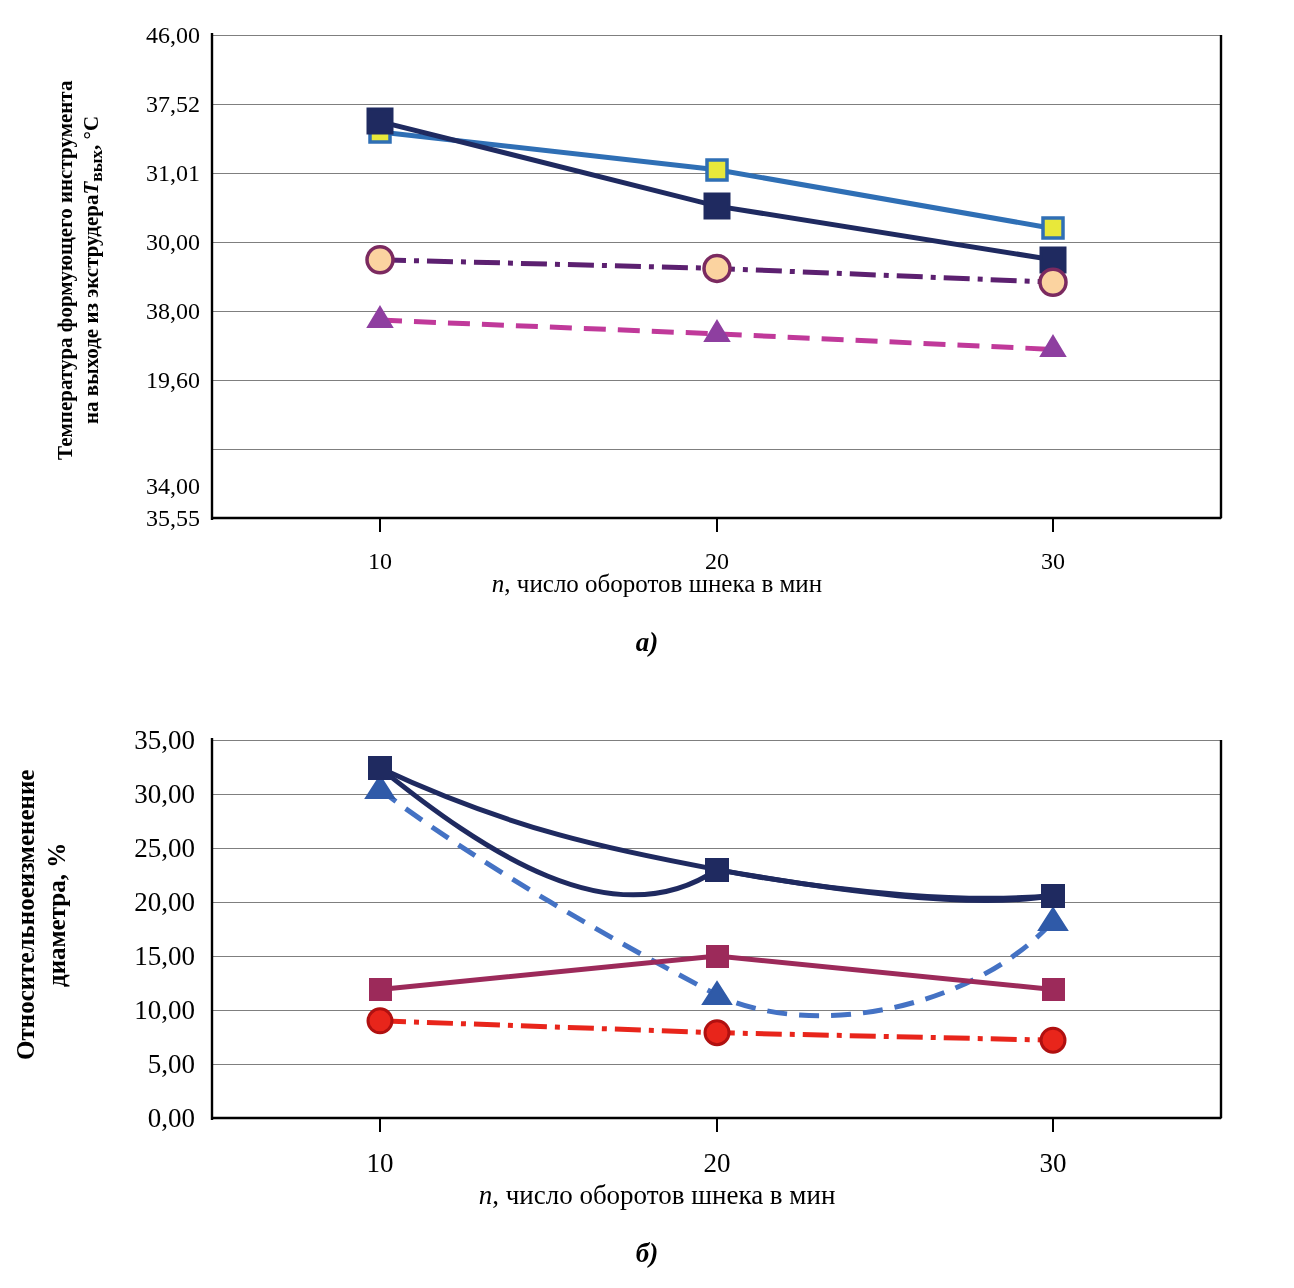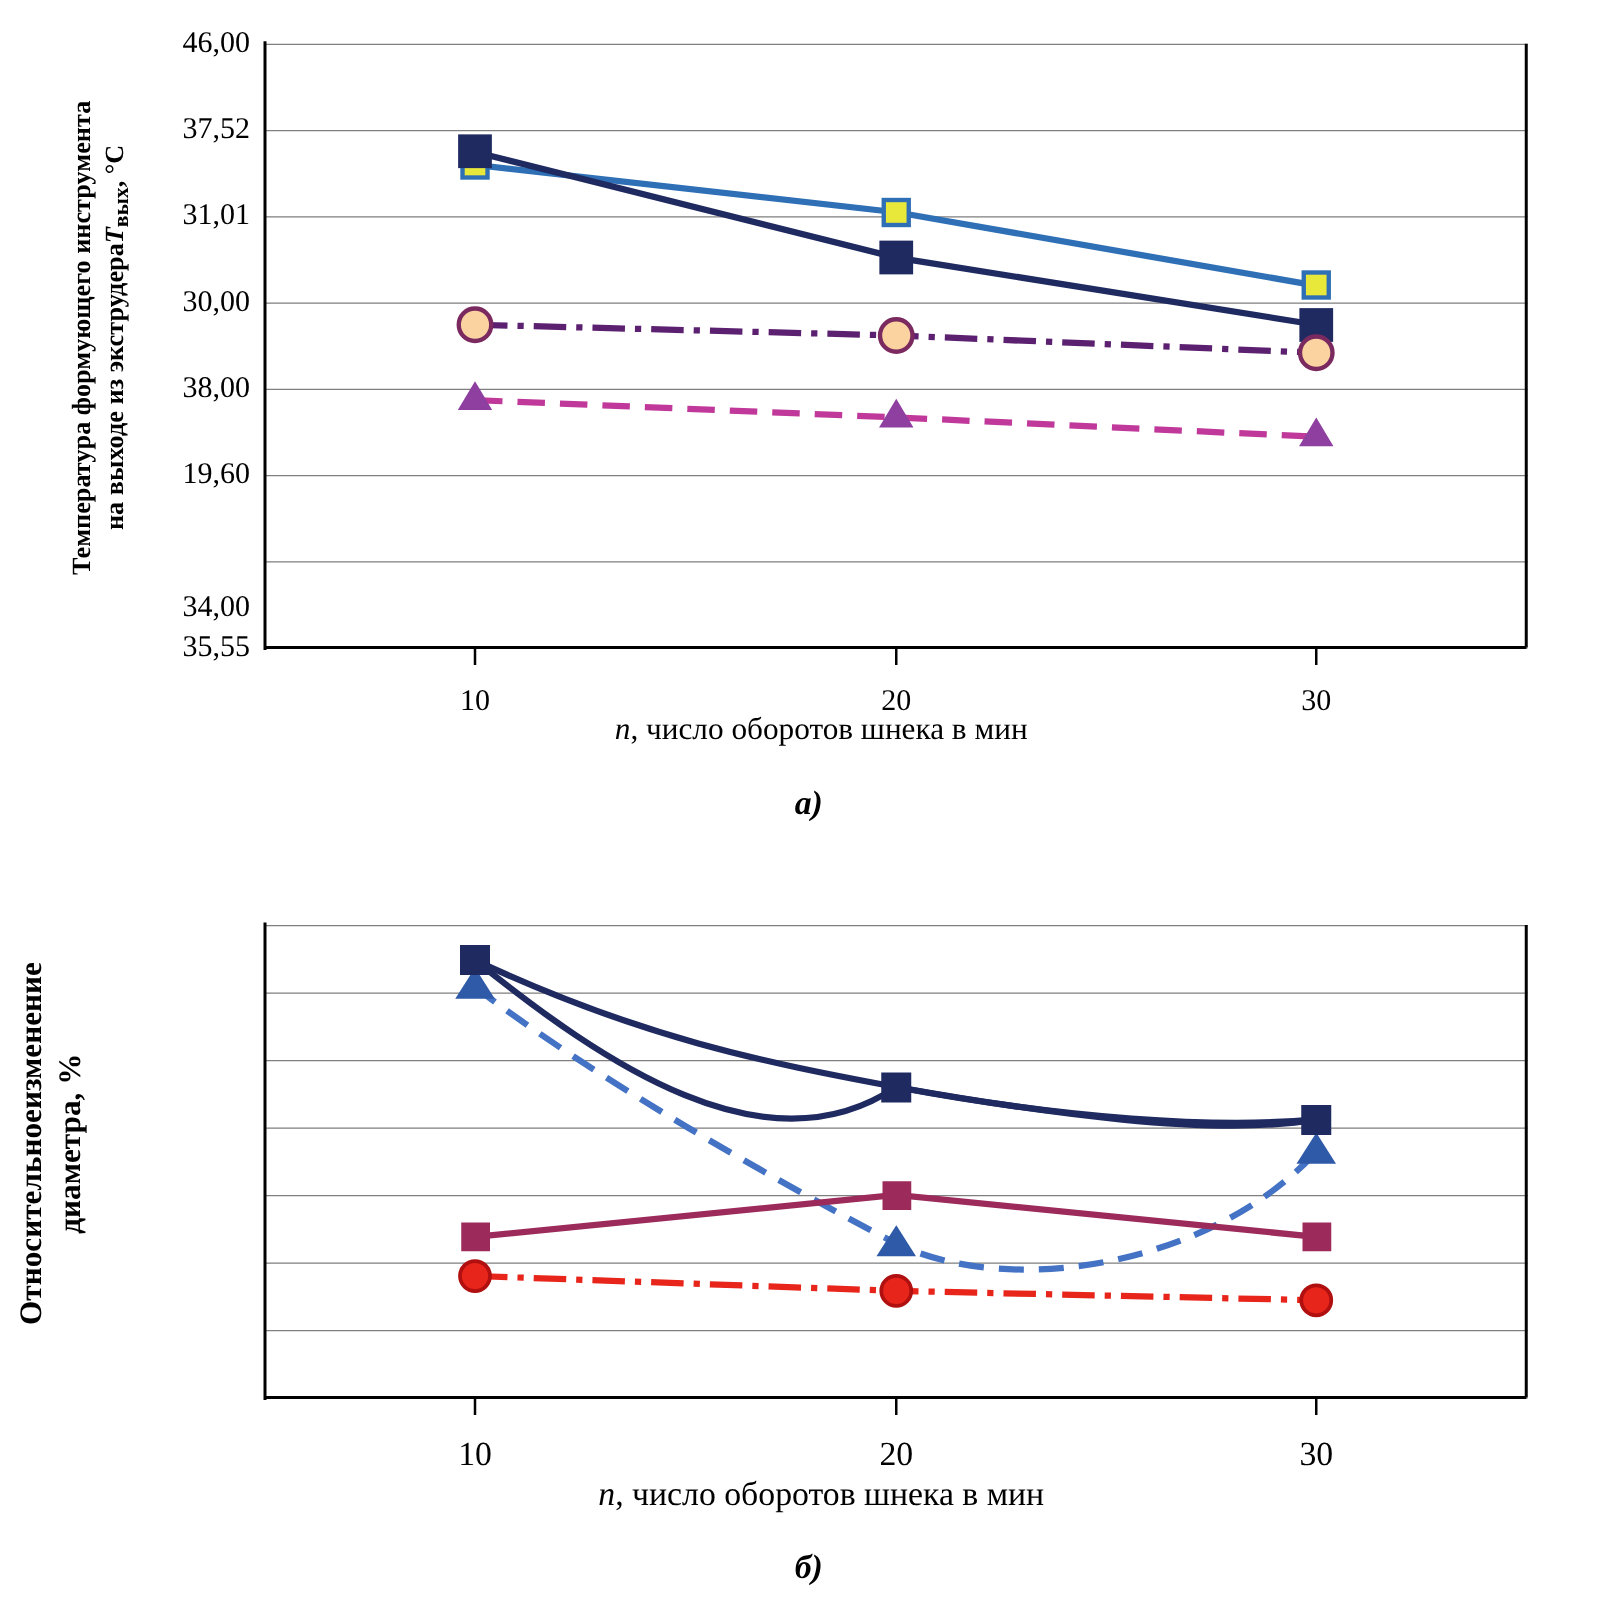--- a/index.html
+++ b/index.html
@@ -175,20 +175,30 @@
     <div class="panel-label" style="top:627px; left:0; font-size:27px;">а)</div>
   </div>
 
   <div class="chart-block" style="position:absolute; left:0; top:690px; width:1294px; height:598px;">
 
     <div class="y-axis-title" style="left:10px; top:10px; height:430px; width:64px; font-size:25px;">
       <span>Относительное</span><span>изменение</span><br>
       <span>диаметра, %</span>
     </div>
 
+    <div style="position:absolute; left:80px; top:0; width:115px; height:450px; font-size:27px;">
+      <div class="tick-label-y" style="top:50px;">35,00</div>
+      <div class="tick-label-y" style="top:104px;">30,00</div>
+      <div class="tick-label-y" style="top:158px;">25,00</div>
+      <div class="tick-label-y" style="top:212px;">20,00</div>
+      <div class="tick-label-y" style="top:266px;">15,00</div>
+      <div class="tick-label-y" style="top:320px;">10,00</div>
+      <div class="tick-label-y" style="top:374px;">5,00</div>
+      <div class="tick-label-y" style="top:428px;">0,00</div>
+    </div>
 
     <div class="plot-frame" style="left:212px; top:50px; width:1010px; height:378px;">
       <div class="gridline" style="top:0px;"></div>
       <div class="gridline" style="top:54px;"></div>
       <div class="gridline" style="top:108px;"></div>
       <div class="gridline" style="top:162px;"></div>
       <div class="gridline" style="top:216px;"></div>
       <div class="gridline" style="top:270px;"></div>
       <div class="gridline" style="top:324px;"></div>
       <div class="gridline" style="top:378px;"></div>

